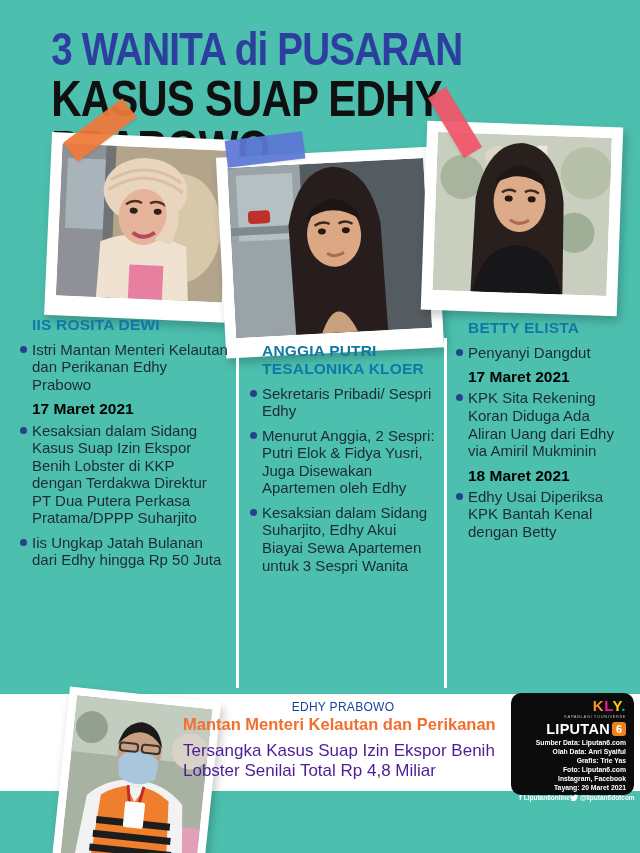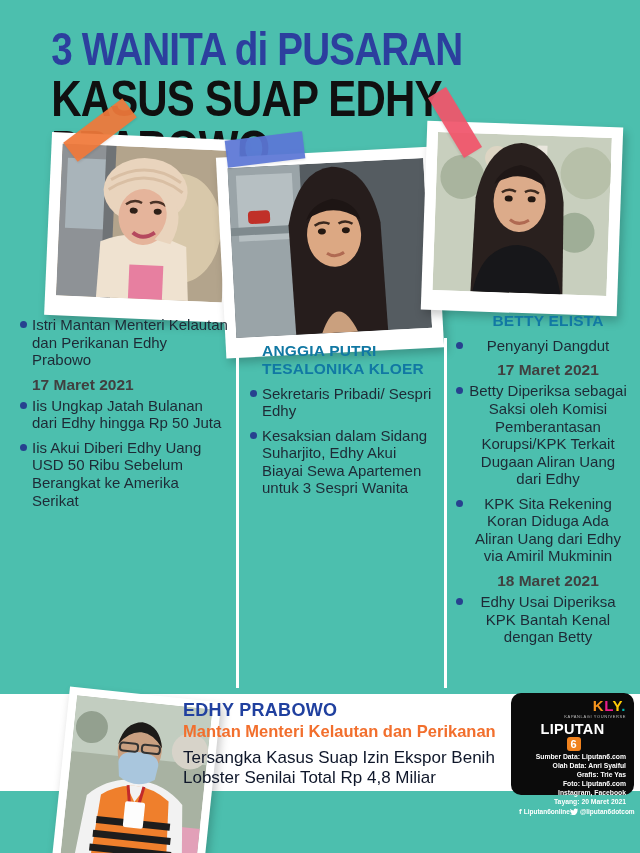--- a/index.html
+++ b/index.html
@@ -28,43 +28,43 @@
   .tape-orange{left:63px;top:118px;width:74px;height:24px;background:#f0793a;transform:rotate(-37deg);}
   .tape-blue{left:226px;top:136px;width:78px;height:27px;background:#5c77d6;transform:rotate(-7deg);}
   .tape-pink{left:420px;top:112px;width:70px;height:21px;background:#f1556b;transform:rotate(59deg);}
   
   .divider{position:absolute;width:3px;background:#ffffff;top:338px;height:350px;}
   .div-l{left:236px;}
   .div-r{left:444px;}
   .col{position:absolute;color:#1e2a36;font-size:15px;line-height:1.17;}
   .col-1{left:20px;top:316px;width:208px;}
   .col-2{left:250px;top:342px;width:186px;}
-  .col-3{left:456px;top:312px;width:172px;text-align:center;}
+  .col-3{left:456px;top:319px;width:172px;}
   .col h3{margin:0 0 7px 12px;font-size:15.5px;line-height:1.15;color:#1178a3;letter-spacing:.2px;}
   .bullet{display:flex;margin:0 0 7px 0;}
   .dot{flex:none;width:7px;height:7px;border-radius:50%;background:#27418f;margin:5px 5px 0 0;}
   .btext{flex:1;}
-  .date{font-weight:bold;color:#404040;font-size:15.5px;margin:4px 0 3px 12px;}
+  .date{font-weight:bold;color:#000000;font-size:15.5px;margin:4px 0 3px 12px;}
   
   .band{position:absolute;left:0;top:694px;width:640px;height:97px;background:#ffffff;}
   .footer-text{position:absolute;left:183px;top:700px;width:320px;}
-  .footer-text .fname{font-size:18px;font-weight:700;color:#20409f;letter-spacing:.3px;}
+  .footer-text .fname{font-size:12px;font-weight:400;color:#20409f;letter-spacing:.3px;text-align:center;}
   .footer-text .frole{font-size:16.5px;font-weight:bold;color:#f26f2d;margin-top:1px;}
-  .footer-text .fdesc{font-size:17px;color:#0f172a;line-height:1.18;margin-top:7px;}
+  .footer-text .fdesc{font-size:17px;color:#4c1d95;line-height:1.18;margin-top:7px;}
   
   .credits{
     position:absolute;left:511px;top:693px;width:123px;height:102px;background:#0b0b0b;
     border-radius:10px;color:#fff;padding:5px 8px 4px 8px;box-sizing:border-box;
     display:flex;flex-direction:column;
   }
   .kly{text-align:right;line-height:1;}
   .kly .kly-word{font-weight:900;font-size:15px;letter-spacing:.5px;padding-left:20px;}
   .kly .k1{color:#f7941d;}.kly .k2{color:#ec1c8d;}.kly .k3{color:#ffcb05;}.kly .k4{color:#00b5ad;}
   .kly-sub{font-size:4px;color:#bdbdbd;text-align:right;letter-spacing:.6px;margin-top:1px;}
-  .l6{display:flex;justify-content:flex-end;align-items:center;margin-top:2px;flex-direction:column;}
+  .l6{display:flex;justify-content:flex-end;align-items:center;margin-top:2px;}
   .l6 .lword{font-weight:900;font-size:14.5px;letter-spacing:.3px;color:#fff;}
   .l6 .lbox{width:14px;height:14px;background:#f0821e;border-radius:3px;color:#fff;
     font-weight:900;font-size:11px;line-height:14px;text-align:center;margin-left:2px;}
   .credit-lines{margin-top:2px;text-align:right;font-size:6.8px;line-height:1.32;font-weight:bold;color:#fff;}
   .social{display:flex;justify-content:space-between;align-items:center;margin-top:auto;font-size:6.5px;font-weight:bold;}
   .social .sitem{display:flex;align-items:center;gap:2px;}
   .fb-f{font-weight:900;font-size:8px;}
   
   .ph{display:block;}
 </style>
@@ -139,63 +139,64 @@
       <path d="M75 85 Q84 92 94 85" stroke="#b06a52" stroke-width="3" fill="none"></path>
       <path d="M40 158 Q48 112 84 110 Q120 112 128 158 Z" fill="#17171a"></path>
     </svg>
   </div>
   <div class="tape tape-pink"></div>
 
   <div class="divider div-l"></div>
   <div class="divider div-r"></div>
 
   <div class="col col-1">
+    <h3>IIS ROSITA DEWI</h3>
     <div class="items">
         <div class="bullet">
           <span class="dot"></span>
           <span class="btext">Istri Mantan Menteri Kelautan dan Perikanan Edhy Prabowo</span>
         </div>
         <div class="date">17 Maret 2021</div>
         <div class="bullet">
           <span class="dot"></span>
+          <span class="btext">Kesaksian dalam Sidang Kasus Suap Izin Ekspor Benih Lobster di KKP dengan Terdakwa Direktur PT Dua Putera Perkasa Pratama/DPPP Suharjito</span>
+        </div>
+        <div class="bullet">
+          <span class="dot"></span>
           <span class="btext">Iis Ungkap Jatah Bulanan dari Edhy hingga Rp 50 Juta</span>
-        </div>
-        <div class="bullet">
-          <span class="dot"></span>
-          <span class="btext">Iis Akui Diberi Edhy Uang USD 50 Ribu Sebelum Berangkat ke Amerika Serikat</span>
         </div>
       </div>
   </div>
 
   <div class="col col-2">
     <h3>ANGGIA PUTRI TESALONIKA KLOER</h3>
     <div class="items">
         <div class="bullet">
           <span class="dot"></span>
           <span class="btext">Sekretaris Pribadi/ Sespri Edhy</span>
         </div>
         <div class="bullet">
           <span class="dot"></span>
+          <span class="btext">Menurut Anggia, 2 Sespri: Putri Elok &amp; Fidya Yusri, Juga Disewakan Apartemen oleh Edhy</span>
+        </div>
+        <div class="bullet">
+          <span class="dot"></span>
           <span class="btext">Kesaksian dalam Sidang Suharjito, Edhy Akui Biayai Sewa Apartemen untuk 3 Sespri Wanita</span>
         </div>
       </div>
   </div>
 
   <div class="col col-3">
     <h3>BETTY ELISTA</h3>
     <div class="items">
         <div class="bullet">
           <span class="dot"></span>
           <span class="btext">Penyanyi Dangdut</span>
         </div>
         <div class="date">17 Maret 2021</div>
-        <div class="bullet">
-          <span class="dot"></span>
-          <span class="btext">Betty Diperiksa sebagai Saksi oleh Komisi Pemberantasan Korupsi/KPK Terkait Dugaan Aliran Uang dari Edhy</span>
-        </div>
         <div class="bullet">
           <span class="dot"></span>
           <span class="btext">KPK Sita Rekening Koran Diduga Ada Aliran Uang dari Edhy via Amiril Mukminin</span>
         </div>
         <div class="date">18 Maret 2021</div>
         <div class="bullet">
           <span class="dot"></span>
           <span class="btext">Edhy Usai Diperiksa KPK Bantah Kenal dengan Betty</span>
         </div>
       </div>

